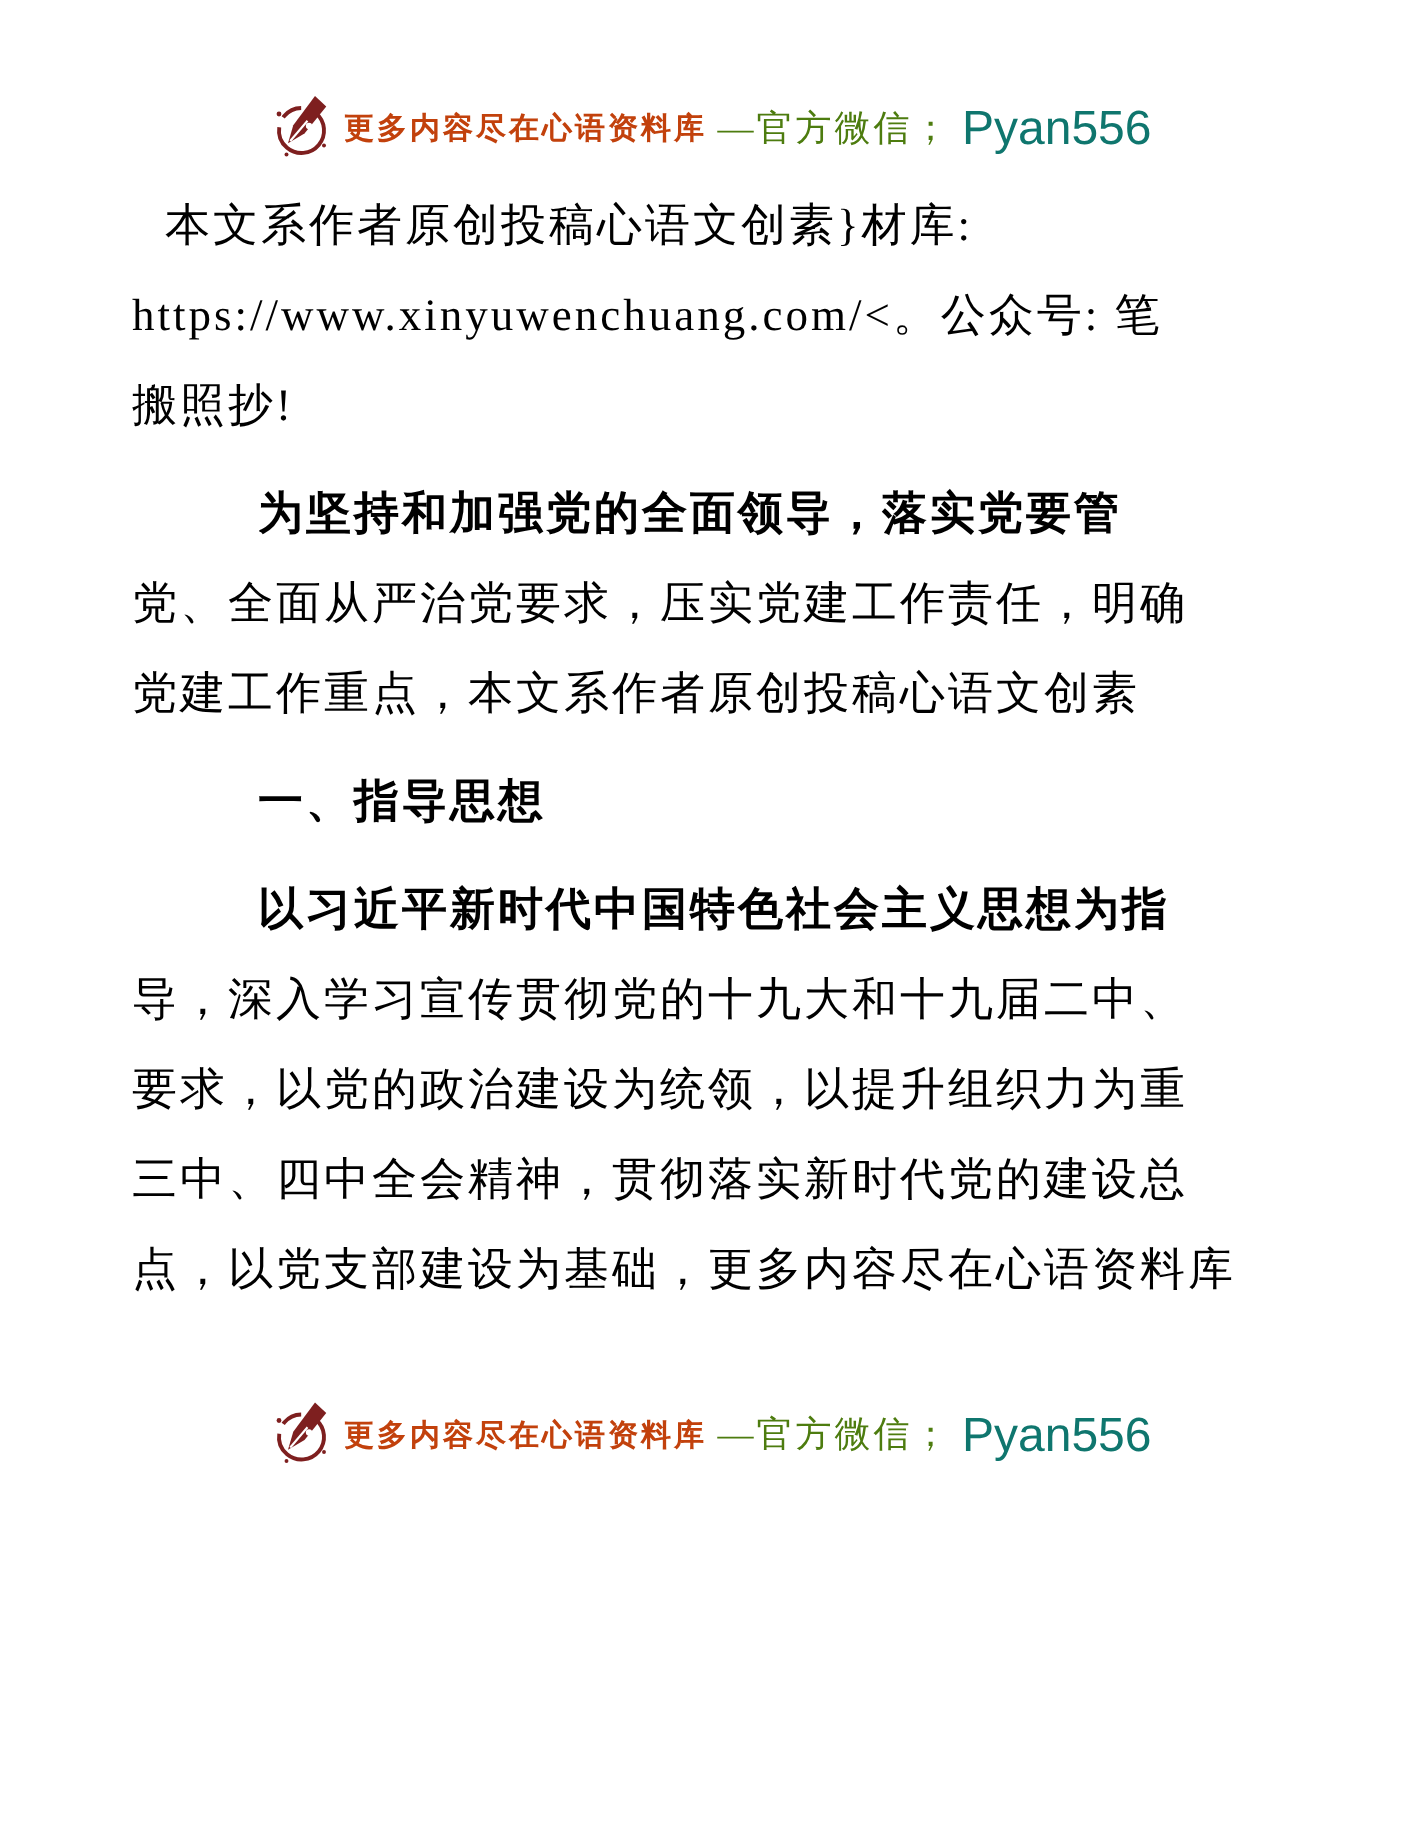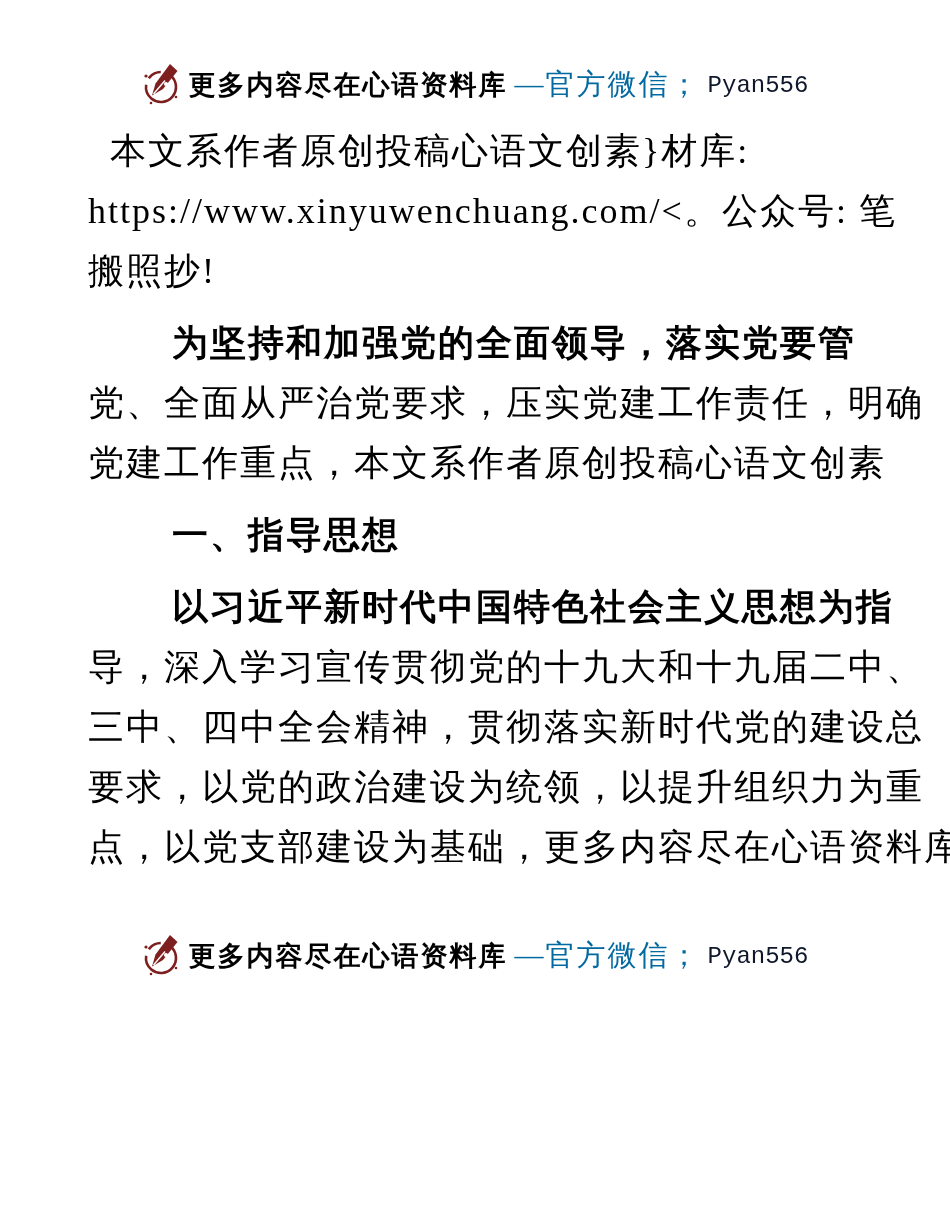--- a/index.html
+++ b/index.html
@@ -20,42 +20,42 @@
     align-items: center;
     justify-content: center;
     gap: 7px;
     height: 46px;
   }
   .watermark.top { margin-top: 62px; }
   .watermark.bottom { margin-top: 56px; }
   .wm-logo { display: inline-flex; align-items: center; }
   .wm-logo svg { width: 40px; height: 44px; display: block; }
   .wm-brand {
-    color: #000000;
-    font-size: 27px;
+    color: #c2410c;
+    font-size: 20px;
     letter-spacing: 2px;
     font-weight: bold;
     white-space: nowrap;
   }
   .wm-label {
-    color: #0369a1;
-    font-size: 29px;
+    color: #4d7c0f;
+    font-size: 24px;
     letter-spacing: 2px;
     white-space: nowrap;
   }
   .wm-id {
-    color: #0f172a;
-    font-family: Liberation Mono, monospace;
-    font-size: 24px;
+    color: #0f766e;
+    font-family: Liberation Sans, sans-serif;
+    font-size: 32px;
     white-space: nowrap;
   }
   
   .doc {
     margin: 13px 88px 0 88px;
-    font-size: 36px;
+    font-size: 30px;
     line-height: 60px;
     letter-spacing: 2px;
   }
   .para { margin: 0; }
   .para + .para { margin-top: 12px; }
   .line { display: block; white-space: nowrap; }
   .indent-sm > .line:first-child { text-indent: 22px; }
   .indent-lg > .line:first-child { text-indent: 84px; font-weight: bold; }
 </style>
 </head>
@@ -95,22 +95,22 @@
       <span class="line">党建工作重点，本文系作者原创投稿心语文创素</span>
     </p>
 
     <p class="para indent-lg">
       <span class="line">一、指导思想</span>
     </p>
 
     <p class="para indent-lg">
       <span class="line">以习近平新时代中国特色社会主义思想为指</span>
       <span class="line">导，深入学习宣传贯彻党的十九大和十九届二中、</span>
+      <span class="line">要求，以党的政治建设为统领，以提升组织力为重</span>
       <span class="line">三中、四中全会精神，贯彻落实新时代党的建设总</span>
-      <span class="line">要求，以党的政治建设为统领，以提升组织力为重</span>
       <span class="line">点，以党支部建设为基础，更多内容尽在心语资料库</span>
     </p>
 
   </div>
 
   <div class="watermark bottom">
     <span class="wm-logo">
       <svg viewBox="0 0 40 44" xmlns="http://www.w3.org/2000/svg">
         <circle cx="19" cy="24" r="15" fill="none" stroke="#7e1f1f" stroke-width="2.6" stroke-dasharray="62 7 14 6" transform="rotate(-50 19 24)"></circle>
         <path d="M28 1 L35.5 8 L21 26 L10 32.5 L13.5 20.5 Z" fill="#7e1f1f"></path>

